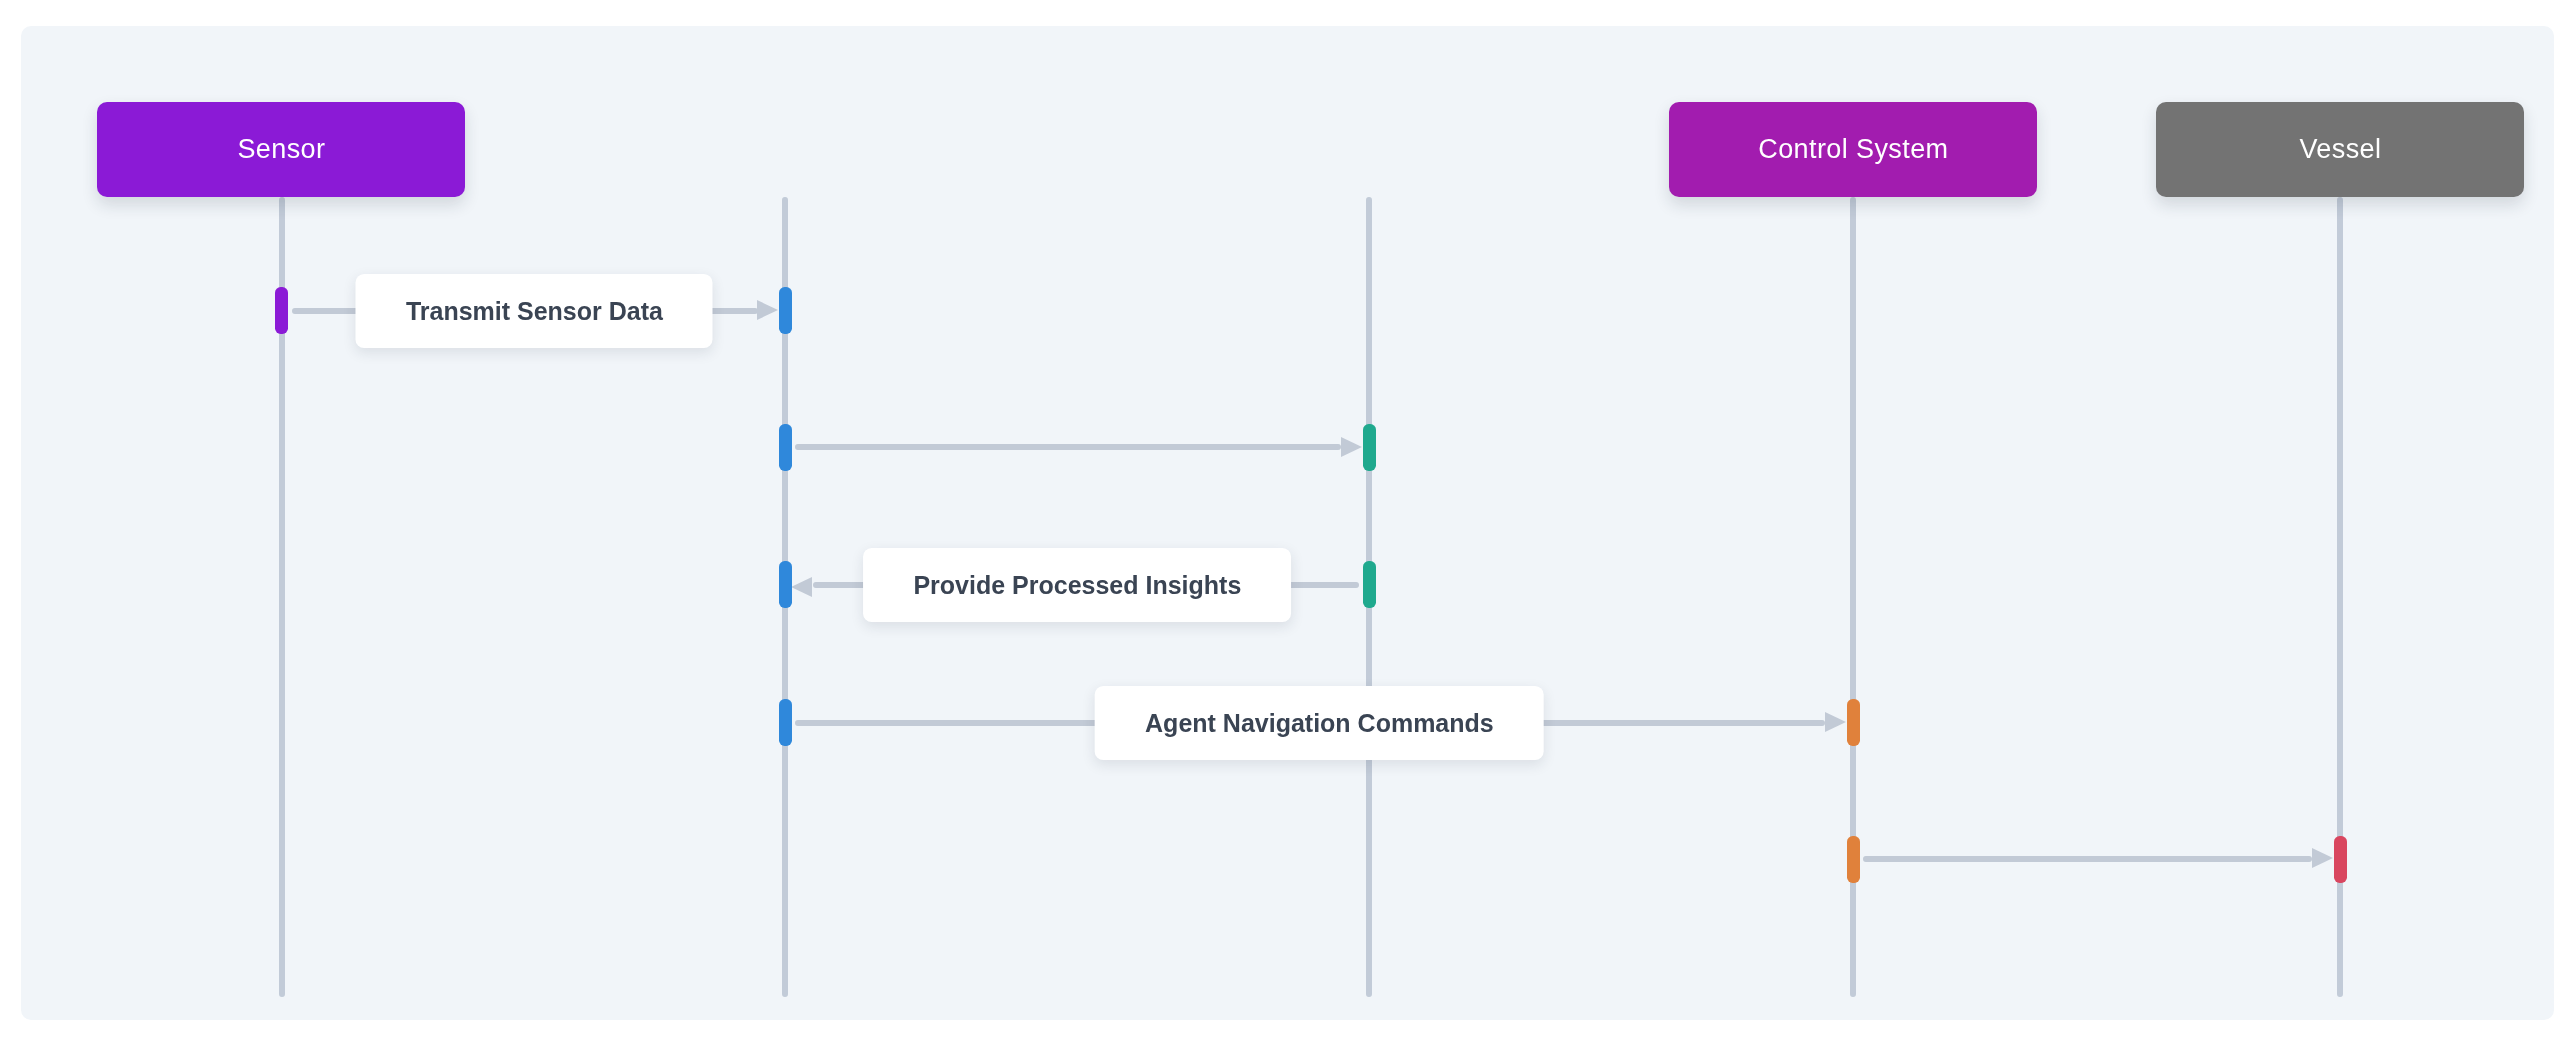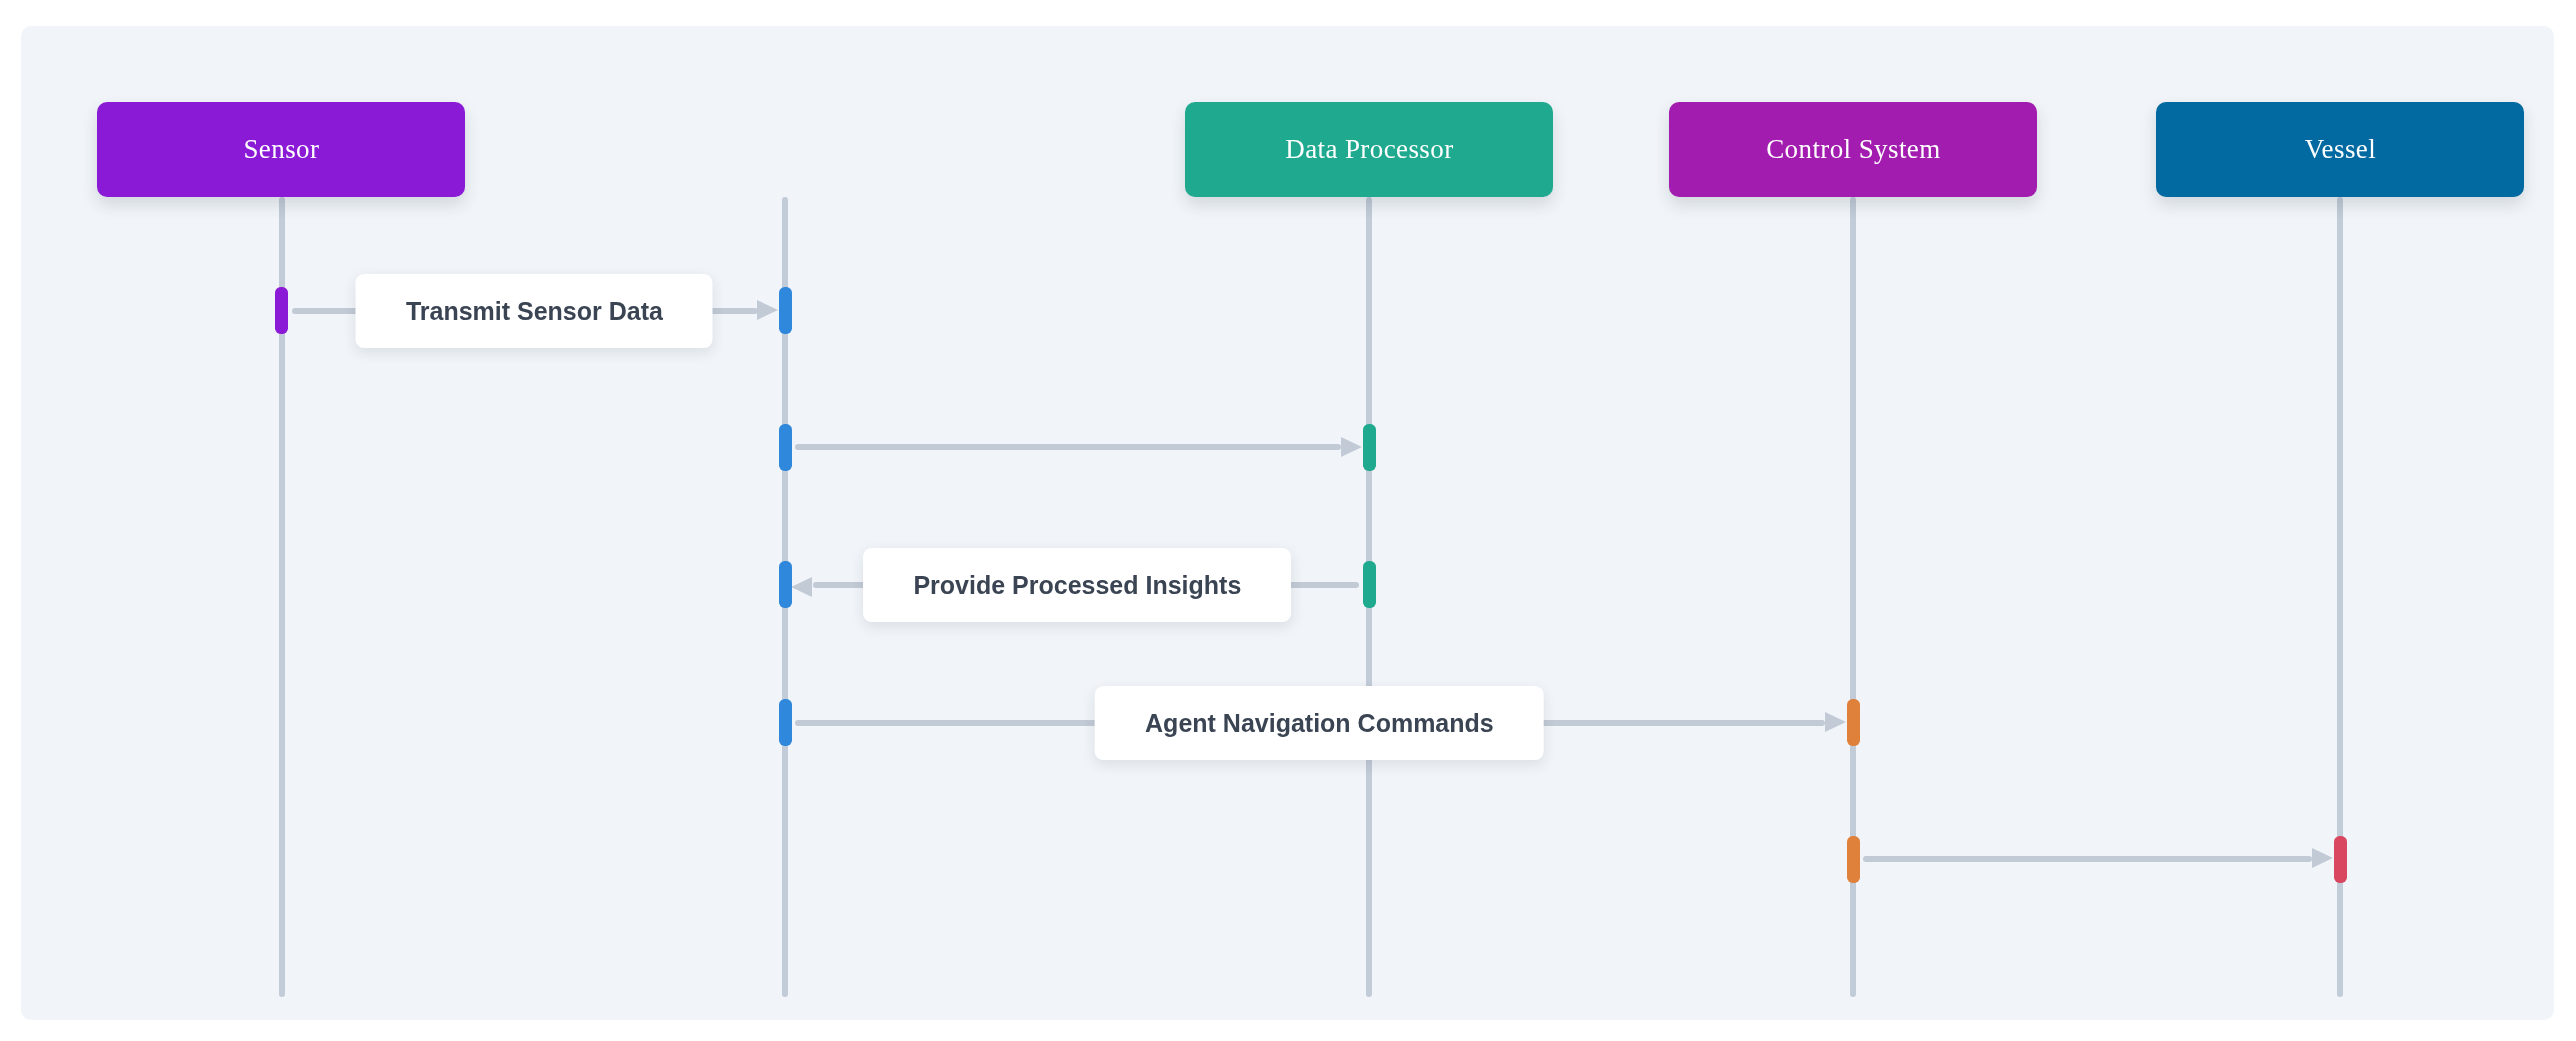--- a/index.html
+++ b/index.html
@@ -84,21 +84,20 @@
     border-radius: 10px;
     display: flex;
     align-items: center;
     justify-content: center;
     color: var(--actor-text, #ffffff);
     font-size: 27px;
     font-weight: 500;
     letter-spacing: 0.4px;
     box-shadow: 0 7.1px 15.7px rgba(30, 41, 59, 0.14);
     z-index: 5;
-    font-family: Liberation Serif, serif;
   }
 </style>
 </head>
 <body>
 
 <div class="canvas">
   <div class="panel">
 
     <div class="lifeline" style="left:258px"></div>
     <div class="lifeline" style="left:761px"></div>
@@ -130,25 +129,22 @@
     <div class="msg-label" style="left:1298px;top:697px">Agent Navigation Commands</div>
 
     <div class="msg-line" style="left:1842px;top:830px;width:449px"></div>
     <div class="arrow-head right" style="left:2291px;top:822px"></div>
     <div class="activation" style="left: 1826px; top: 810px; background-color: rgb(224, 129, 59);"></div>
     <div class="activation" style="left: 2313px; top: 810px; background-color: rgb(217, 70, 95);"></div>
 
     <div class="actor-box" style="left: 76px; background-color: rgb(139, 26, 214);">
       <span>Sensor</span>
     </div>
-    <div class="actor-box" style="left: 1164px; background-color: rgb(31, 169, 142);">
-      <span>Data Processor</span>
-    </div>
     <div class="actor-box" style="left: 1648px; background-color: #a21caf;">
       <span>Control System</span>
     </div>
-    <div class="actor-box" style="left: 2135px; background-color: #0369a1;">
+    <div class="actor-box" style="left: 2135px; background-color: #737373;">
       <span>Vessel</span>
     </div>
 
   </div>
 </div>
 
 
 </body></html>

